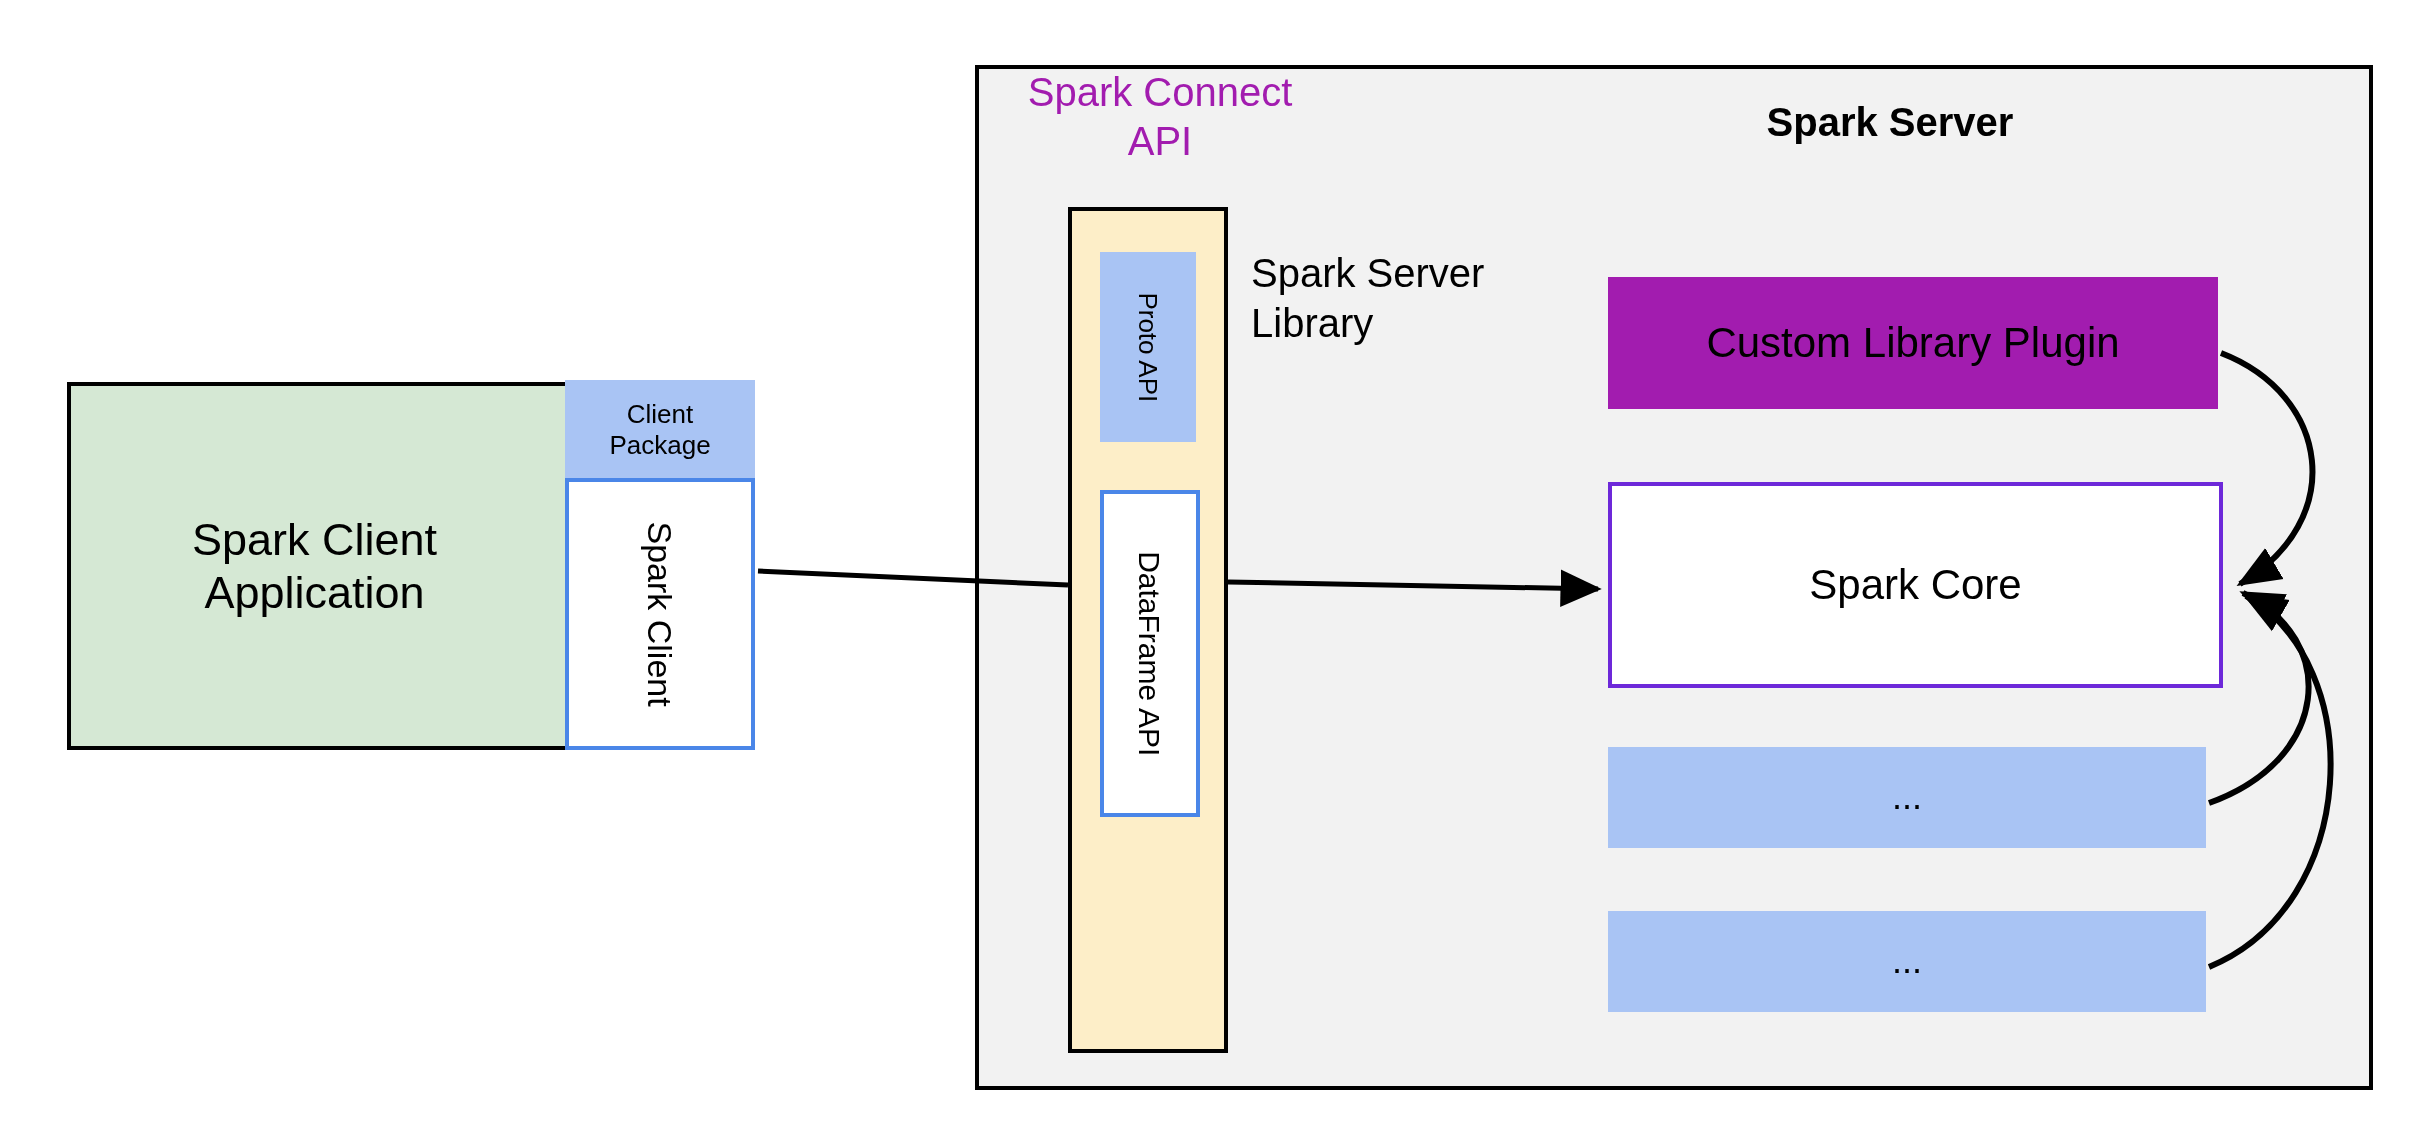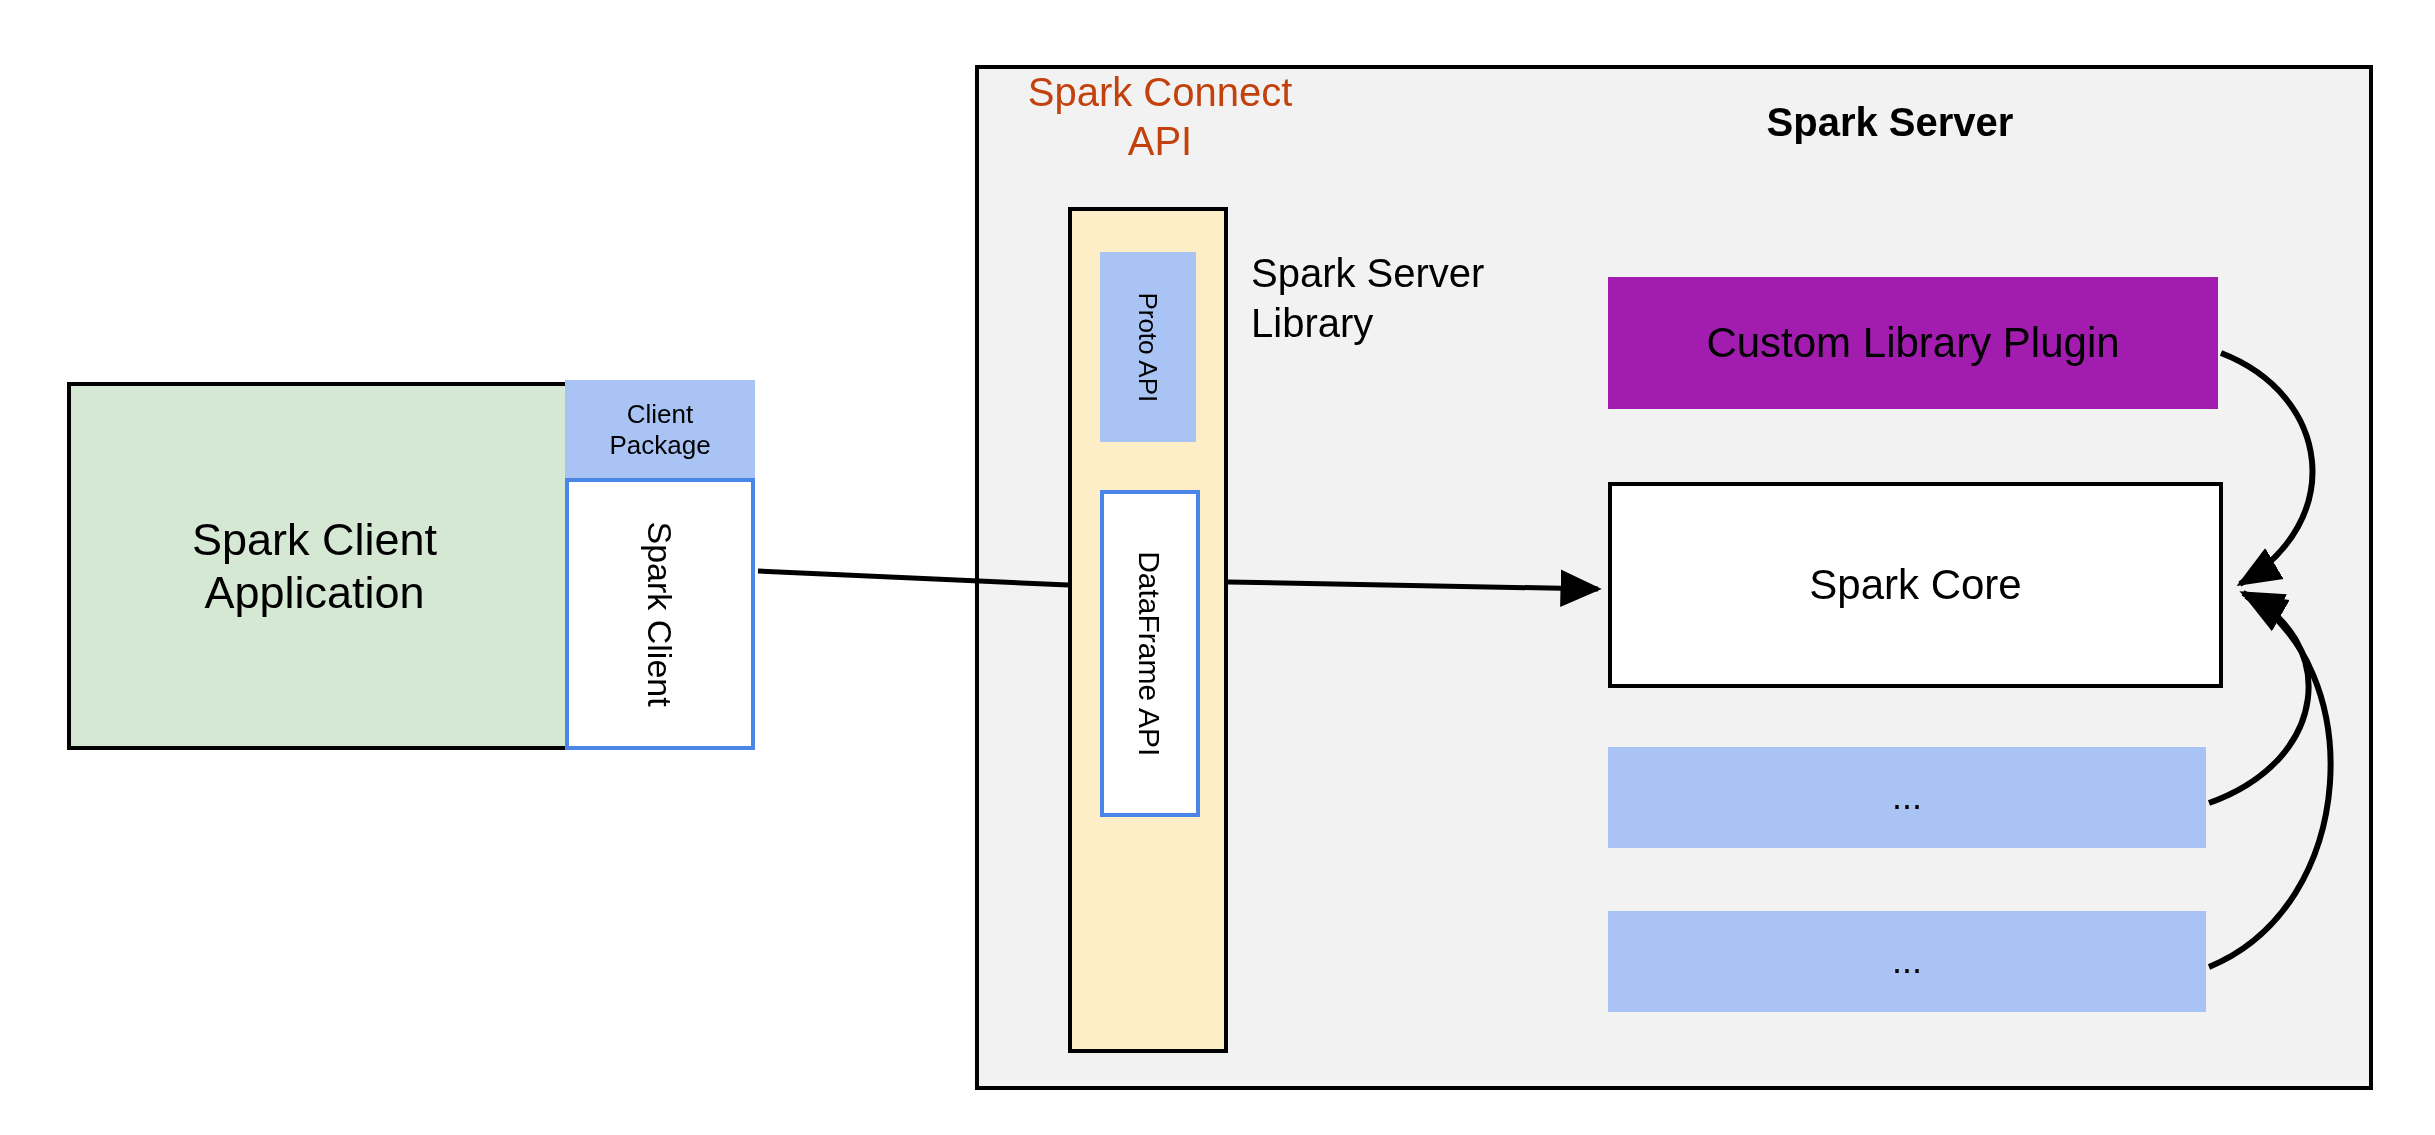--- a/index.html
+++ b/index.html
@@ -89,21 +89,21 @@
   }
 
   #spark-connect-api-label {
     position: absolute;
     left: 1015px;
     top: 68px;
     width: 290px;
     text-align: center;
     font-size: 40px;
     line-height: 1.22;
-    color: #c2410c;
+    color: #a21caf;
     white-space: pre-line;
     z-index: 4;
   }
 
   #spark-server-title {
     position: absolute;
     left: 1670px;
     top: 100px;
     width: 440px;
     text-align: center;
@@ -177,21 +177,21 @@
     font-size: 42px;
     z-index: 3;
   }
 
   #spark-core-box {
     left: 1608px;
     top: 482px;
     width: 615px;
     height: 206px;
     background: #ffffff;
-    border: 4px solid #000000;
+    border: 4px solid #6d28d9;
     font-size: 42px;
     z-index: 3;
   }
 
   #ellipsis-box-1 {
     left: 1608px;
     top: 747px;
     width: 598px;
     height: 101px;
     background: #a9c4f4;

